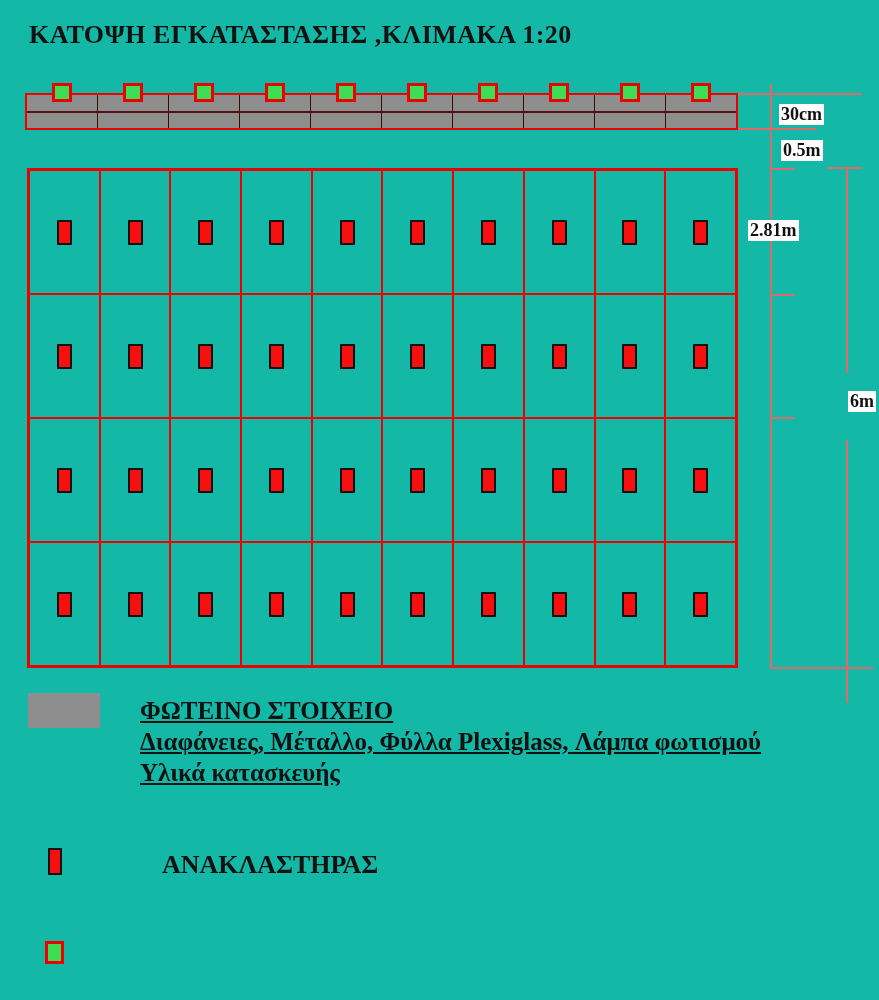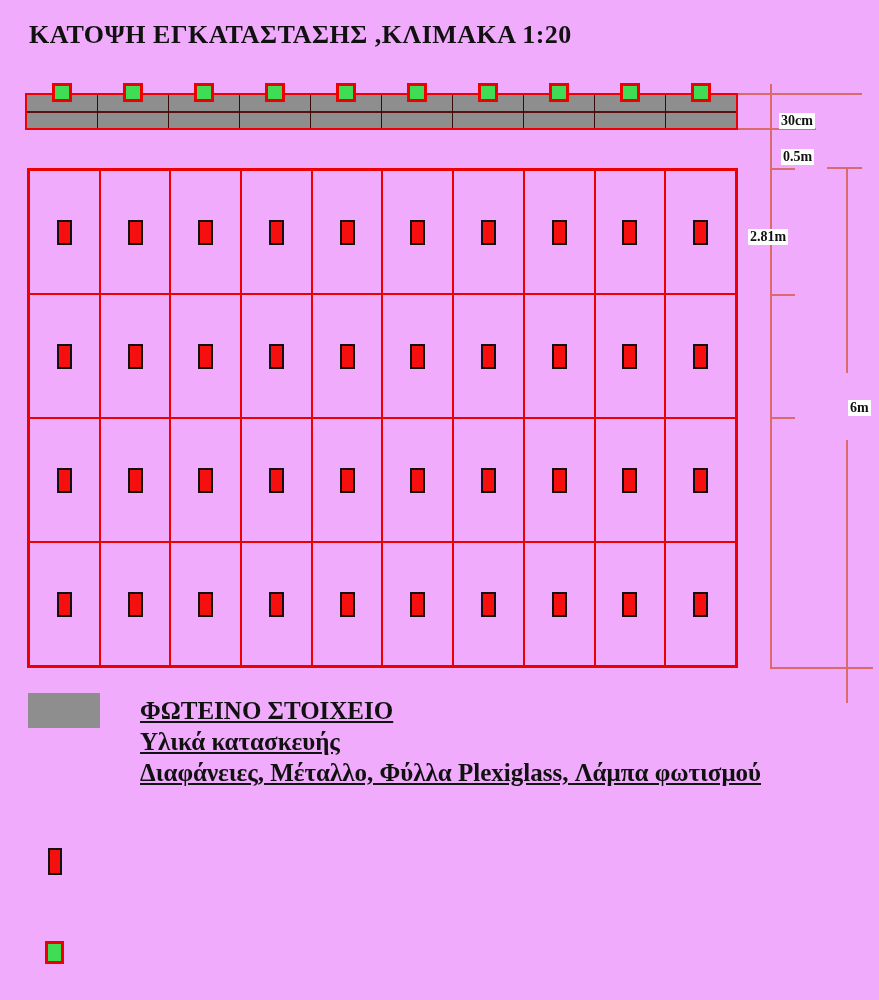--- a/index.html
+++ b/index.html
@@ -1,17 +1,17 @@
 <!DOCTYPE html>
 <html style="--line-red: #ee0000; --dim-line-red: #d96b6b; --element-gray: #8e8e8e; --lamp-green: #3fdc55; --reflector-red: #f50f0f; --text-black: #111111;"><head>
 <meta charset="utf-8">
 <style>
   html,body{margin:0;padding:0;background:#fff;}
   .canvas{
-    position:relative;width:879px;height:1000px;background:#f0abfc;overflow:hidden;
+    position:relative;width:879px;height:1000px;background:#14b8a6;overflow:hidden;
     font-family:"Liberation Serif","DejaVu Serif",serif;color:var(--text-black,#111);
   }
   .title{
     position:absolute;left:29px;top:20px;font-size:26px;font-weight:bold;
     letter-spacing:.5px;white-space:nowrap;
   }
   
   .strip{
     position:absolute;left:25px;top:93px;width:713px;height:37px;
     border:2.5px solid var(--line-red,#ee0000);box-sizing:border-box;
@@ -41,22 +41,22 @@
     border:1.5px solid var(--line-red,#ee0000);box-sizing:border-box;
     display:flex;align-items:center;justify-content:center;
   }
   .reflector{
     width:11px;height:21px;background:var(--reflector-red,#f50f0f);
     border:2px solid #111;
   }
   
   .dline{position:absolute;background:var(--dim-line-red,#d96b6b);}
   .dim-label{
-    position:absolute;font-size:14px;font-weight:bold;white-space:nowrap;
-    background:#fff;padding:0 2px;z-index:2;margin-top:9px;
+    position:absolute;font-size:18px;font-weight:bold;white-space:nowrap;
+    background:#fff;padding:0 2px;z-index:2;
   }
   
   .swatch-gray{
     position:absolute;left:28px;top:693px;width:72px;height:35px;
     background:var(--element-gray,#8e8e8e);
   }
   .legend1-text{position:absolute;left:140px;top:695px;font-weight:bold;}
   .legend1-text .l{font-size:25px;line-height:31px;white-space:nowrap;text-decoration:underline;}
   .swatch-reflector{
     position:absolute;left:48px;top:848px;width:10px;height:23px;
@@ -268,21 +268,22 @@
   <div class="dline" style="left:827px;top:167px;width:35px;height:1.5px;"></div>
 
   <span class="dim-label" style="left:779px;top:104px;">30cm</span>
   <span class="dim-label" style="left:781px;top:140px;">0.5m</span>
   <span class="dim-label" style="left:748px;top:220px;">2.81m</span>
   <span class="dim-label" style="left:848px;top:391px;">6m</span>
 
   <div class="swatch-gray"></div>
   <div class="legend1-text">
     <div class="l">ΦΩΤΕΙΝΟ ΣΤΟΙΧΕΙΟ</div>
+    <div class="l">Διαφάνειες, Μέταλλο, Φύλλα Plexiglass, Λάμπα φωτισμού</div>
     <div class="l">Υλικά κατασκευής</div>
-    <div class="l">Διαφάνειες, Μέταλλο, Φύλλα Plexiglass, Λάμπα φωτισμού</div>
   </div>
 
   <div class="swatch-reflector"></div>
+  <div class="legend2-text">ΑΝΑΚΛΑΣΤΗΡΑΣ</div>
 
   <div class="swatch-lamp"></div>
 
 </div>
 
 </body></html>

